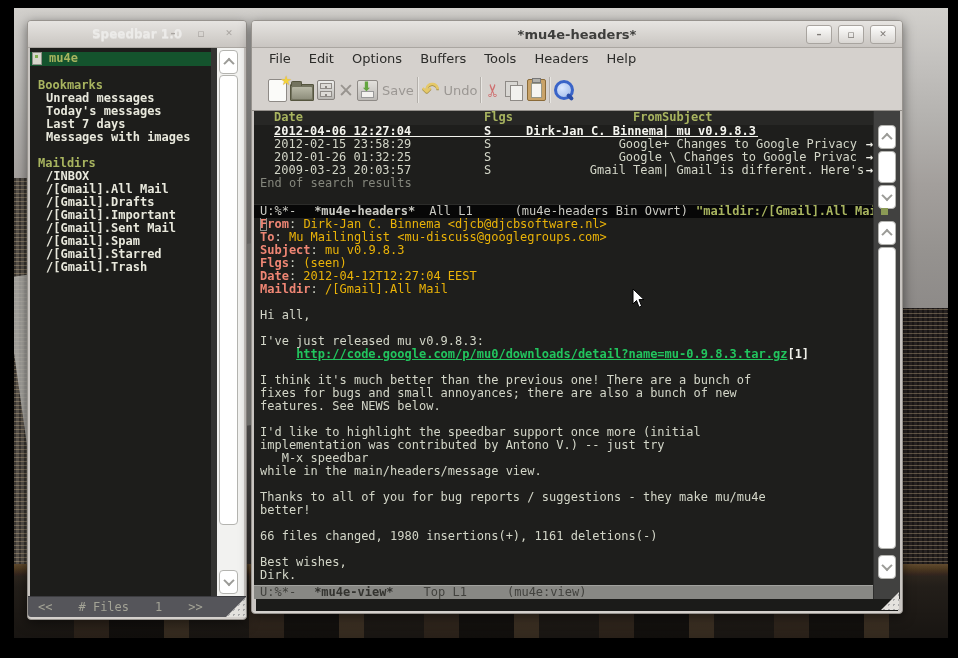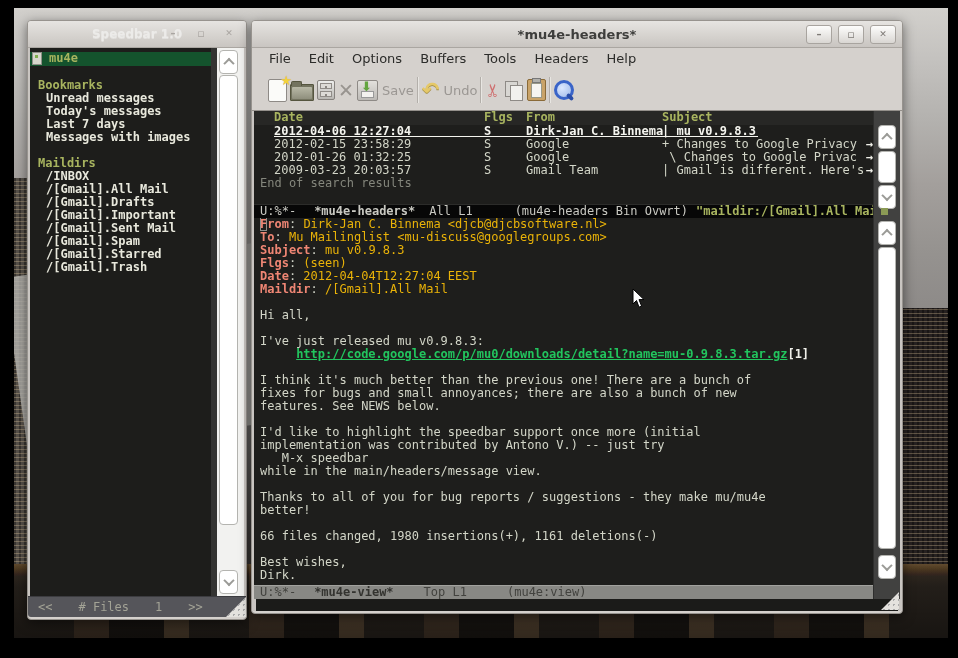--- a/index.html
+++ b/index.html
@@ -107,21 +107,21 @@
       font-size:12px;line-height:13px;color:#d3d6c8;border-left:2px solid #c9c5c1;border-right:2px solid #c9c5c1;}
   .em-main{position:absolute;left:0;top:0;right:26px;bottom:12px;display:flex;flex-direction:column;overflow:hidden;}
   .em-scroll{position:absolute;right:0;top:0;bottom:12px;width:26px;background:#414140;border-left:1px solid #2e2e2d;}
   .em-scroll .gtk-btn,.em-scroll .gtk-thumb{left:4px;width:16px;}
   .fringe-dot{position:absolute;left:7px;width:7px;height:7px;background:#8b9a55;}
   .echo{position:absolute;left:0;right:0;bottom:0;height:12px;background:#1b1b19;border-left:2px solid #c9c5c1;border-right:2px solid #c9c5c1;box-sizing:border-box;}
   .headers-pane{height:93px;overflow:hidden;}
   .hdr-cols{height:14px;background:#272725;display:flex;white-space:pre;color:#a8b45f;font-weight:bold;padding-left:6px;}
   .hrow{display:flex;white-space:pre;height:13px;position:relative;padding-left:6px;overflow:hidden;}
   .c-date{width:224px;padding-left:14px;box-sizing:border-box;}
-  .c-flgs{width:42px;} .c-from{width:136px;} .c-subject{flex:1;overflow:hidden;}
+  .c-flgs{width:42px;} .c-from{width:136px;text-align:right;} .c-subject{flex:1;overflow:hidden;}
   .hrow.sel{color:#f4f4ee;font-weight:bold;}
   .sel-underline{position:absolute;left:20px;top:11px;width:484px;height:1px;background:#f4f4ee;}
   .trunc-arrow{position:absolute;right:1px;top:0;color:#efefe8;font-weight:bold;}
   .trunc-arrow::before{content:"→";}
   .end-text{color:#84867c;padding-left:6px;height:13px;}
   .modeline{height:14px;display:flex;align-items:center;white-space:pre;padding-left:6px;overflow:hidden;}
   .ml-active{background:#070707;color:#c9c9c2;border-top:1px solid #2c2c2a;box-sizing:border-box;}
   .ml-active .ml-buf{font-weight:bold;color:#ececе6;}
   .ml-query{color:#a8b45f;font-weight:bold;}
   .ml-inactive{background:#888884;color:#42423e;border-top:1px solid #a2a29e;box-sizing:border-box;}
@@ -299,21 +299,21 @@
         <span class="ml-modes">(mu4e-headers Bin Ovwrt)</span>
         <span class="ml-query">"maildir:/[Gmail].All Mail"</span>
       </div>
 
       <div class="view-pane">
         <div>
             <div class="mline"><span class="flabel"><span class="hollow-cursor">F</span>rom</span><span class="fcolon">: </span><span class="fvalue">Dirk-Jan C. Binnema &lt;djcb@djcbsoftware.nl&gt;</span></div>
             <div class="mline"><span class="flabel">To</span><span class="fcolon">: </span><span class="fvalue">Mu Mailinglist &lt;mu-discuss@googlegroups.com&gt;</span></div>
             <div class="mline"><span class="flabel">Subject</span><span class="fcolon">: </span><span class="fvalue">mu v0.9.8.3</span></div>
             <div class="mline"><span class="flabel">Flgs</span><span class="fcolon">: </span><span class="fvalue">(seen)</span></div>
-            <div class="mline"><span class="flabel">Date</span><span class="fcolon">: </span><span class="fvalue">2012-04-04T12:27:04 EEST</span></div>
+            <div class="mline"><span class="flabel">Date</span><span class="fcolon">: </span><span class="fvalue">2012-04-12T12:27:04 EEST</span></div>
             <div class="mline"><span class="flabel">Maildir</span><span class="fcolon">: </span><span class="fvalue">/[Gmail].All Mail</span></div>
           </div>
         <div>
             <div class="mline"></div>
             <div class="mline">Hi all,</div>
             <div class="mline"></div>
             <div class="mline">I've just released mu v0.9.8.3:</div>
             <div class="mline"><span>     </span><span class="msg-link">http://code.google.com/p/mu0/downloads/detail?name=mu-0.9.8.3.tar.gz</span><span class="link-suffix">[1]</span></div>
             <div class="mline"></div>
             <div class="mline">I think it's much better than the previous one! There are a bunch of</div>

